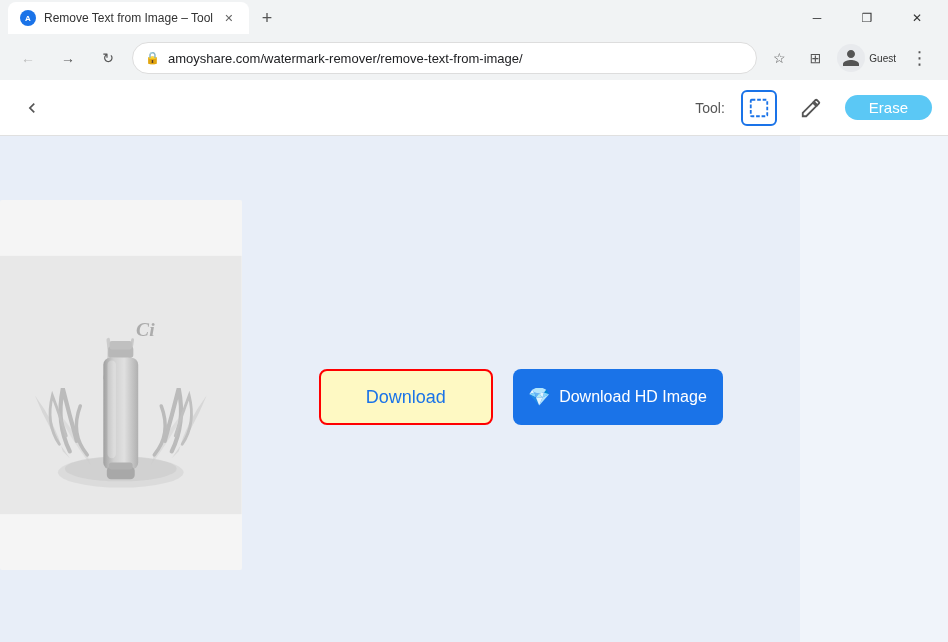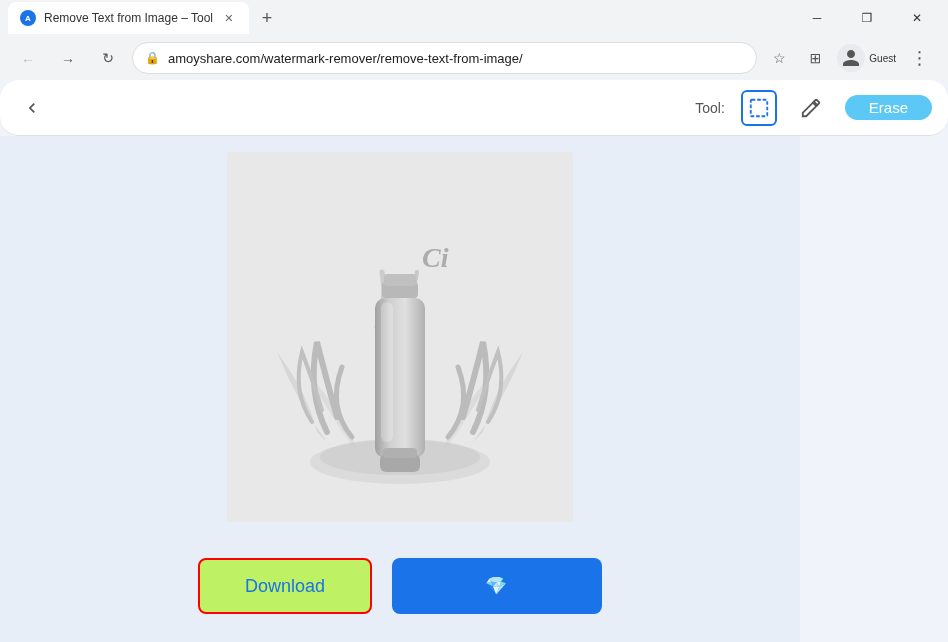--- a/index.html
+++ b/index.html
@@ -129,21 +129,20 @@
 
     
     .toolbar {
       display: flex;
       align-items: center;
       height: 56px;
       padding: 0 16px;
       background: #fff;
       border-bottom: 1px solid #e0e0e0;
       gap: 16px;
-      border-radius: 19px;
     }
     .back-btn {
       width: 32px; height: 32px;
       display: flex; align-items: center; justify-content: center;
       border-radius: 50%;
       cursor: pointer;
       font-size: 18px;
       color: #555;
     }
     .toolbar-spacer { flex: 1; }
@@ -166,21 +165,20 @@
       cursor: pointer;
       font-weight: 500;
     }
 
     
     .page-content {
       background: #e8eef8;
       width: 800px;
       height: calc(642px - 36px - 44px - 56px);
       display: flex;
-      flex-direction: column;
       align-items: center;
       justify-content: flex-start;
       padding-top: 16px;
       position: relative;
     }
 
     
     .image-area {
       width: 346px;
       height: 370px;
@@ -202,21 +200,21 @@
       justify-content: center;
       gap: 20px;
       width: 100%;
       padding: 12px 0;
       background: #e8eef8;
     }
     .download-btn {
       width: 174px; height: 56px;
       border: 2px solid #f00;
       border-radius: 8px;
-      background: #bef264;
+      background: #fef9c3;
       color: #1a73e8;
       font-size: 18px;
       cursor: pointer;
       display: flex; align-items: center; justify-content: center;
       font-weight: 400;
     }
     .download-hd-btn {
       width: 210px; height: 56px;
       border: none;
       border-radius: 8px;
@@ -342,15 +340,16 @@
       </defs>
 
       <text x="195" y="115" font-size="28" font-weight="bold" fill="rgba(100,100,100,0.45)" font-style="italic" font-family="serif">Ci</text>
     </svg>
   </div>
 
   <div class="action-bar">
     <button class="download-btn">Download</button>
     <button class="download-hd-btn">
       <span class="diamond-icon">💎</span>
+      <span>Download HD Image</span>
     </button>
   </div>
 </div>
 
 </body></html>

